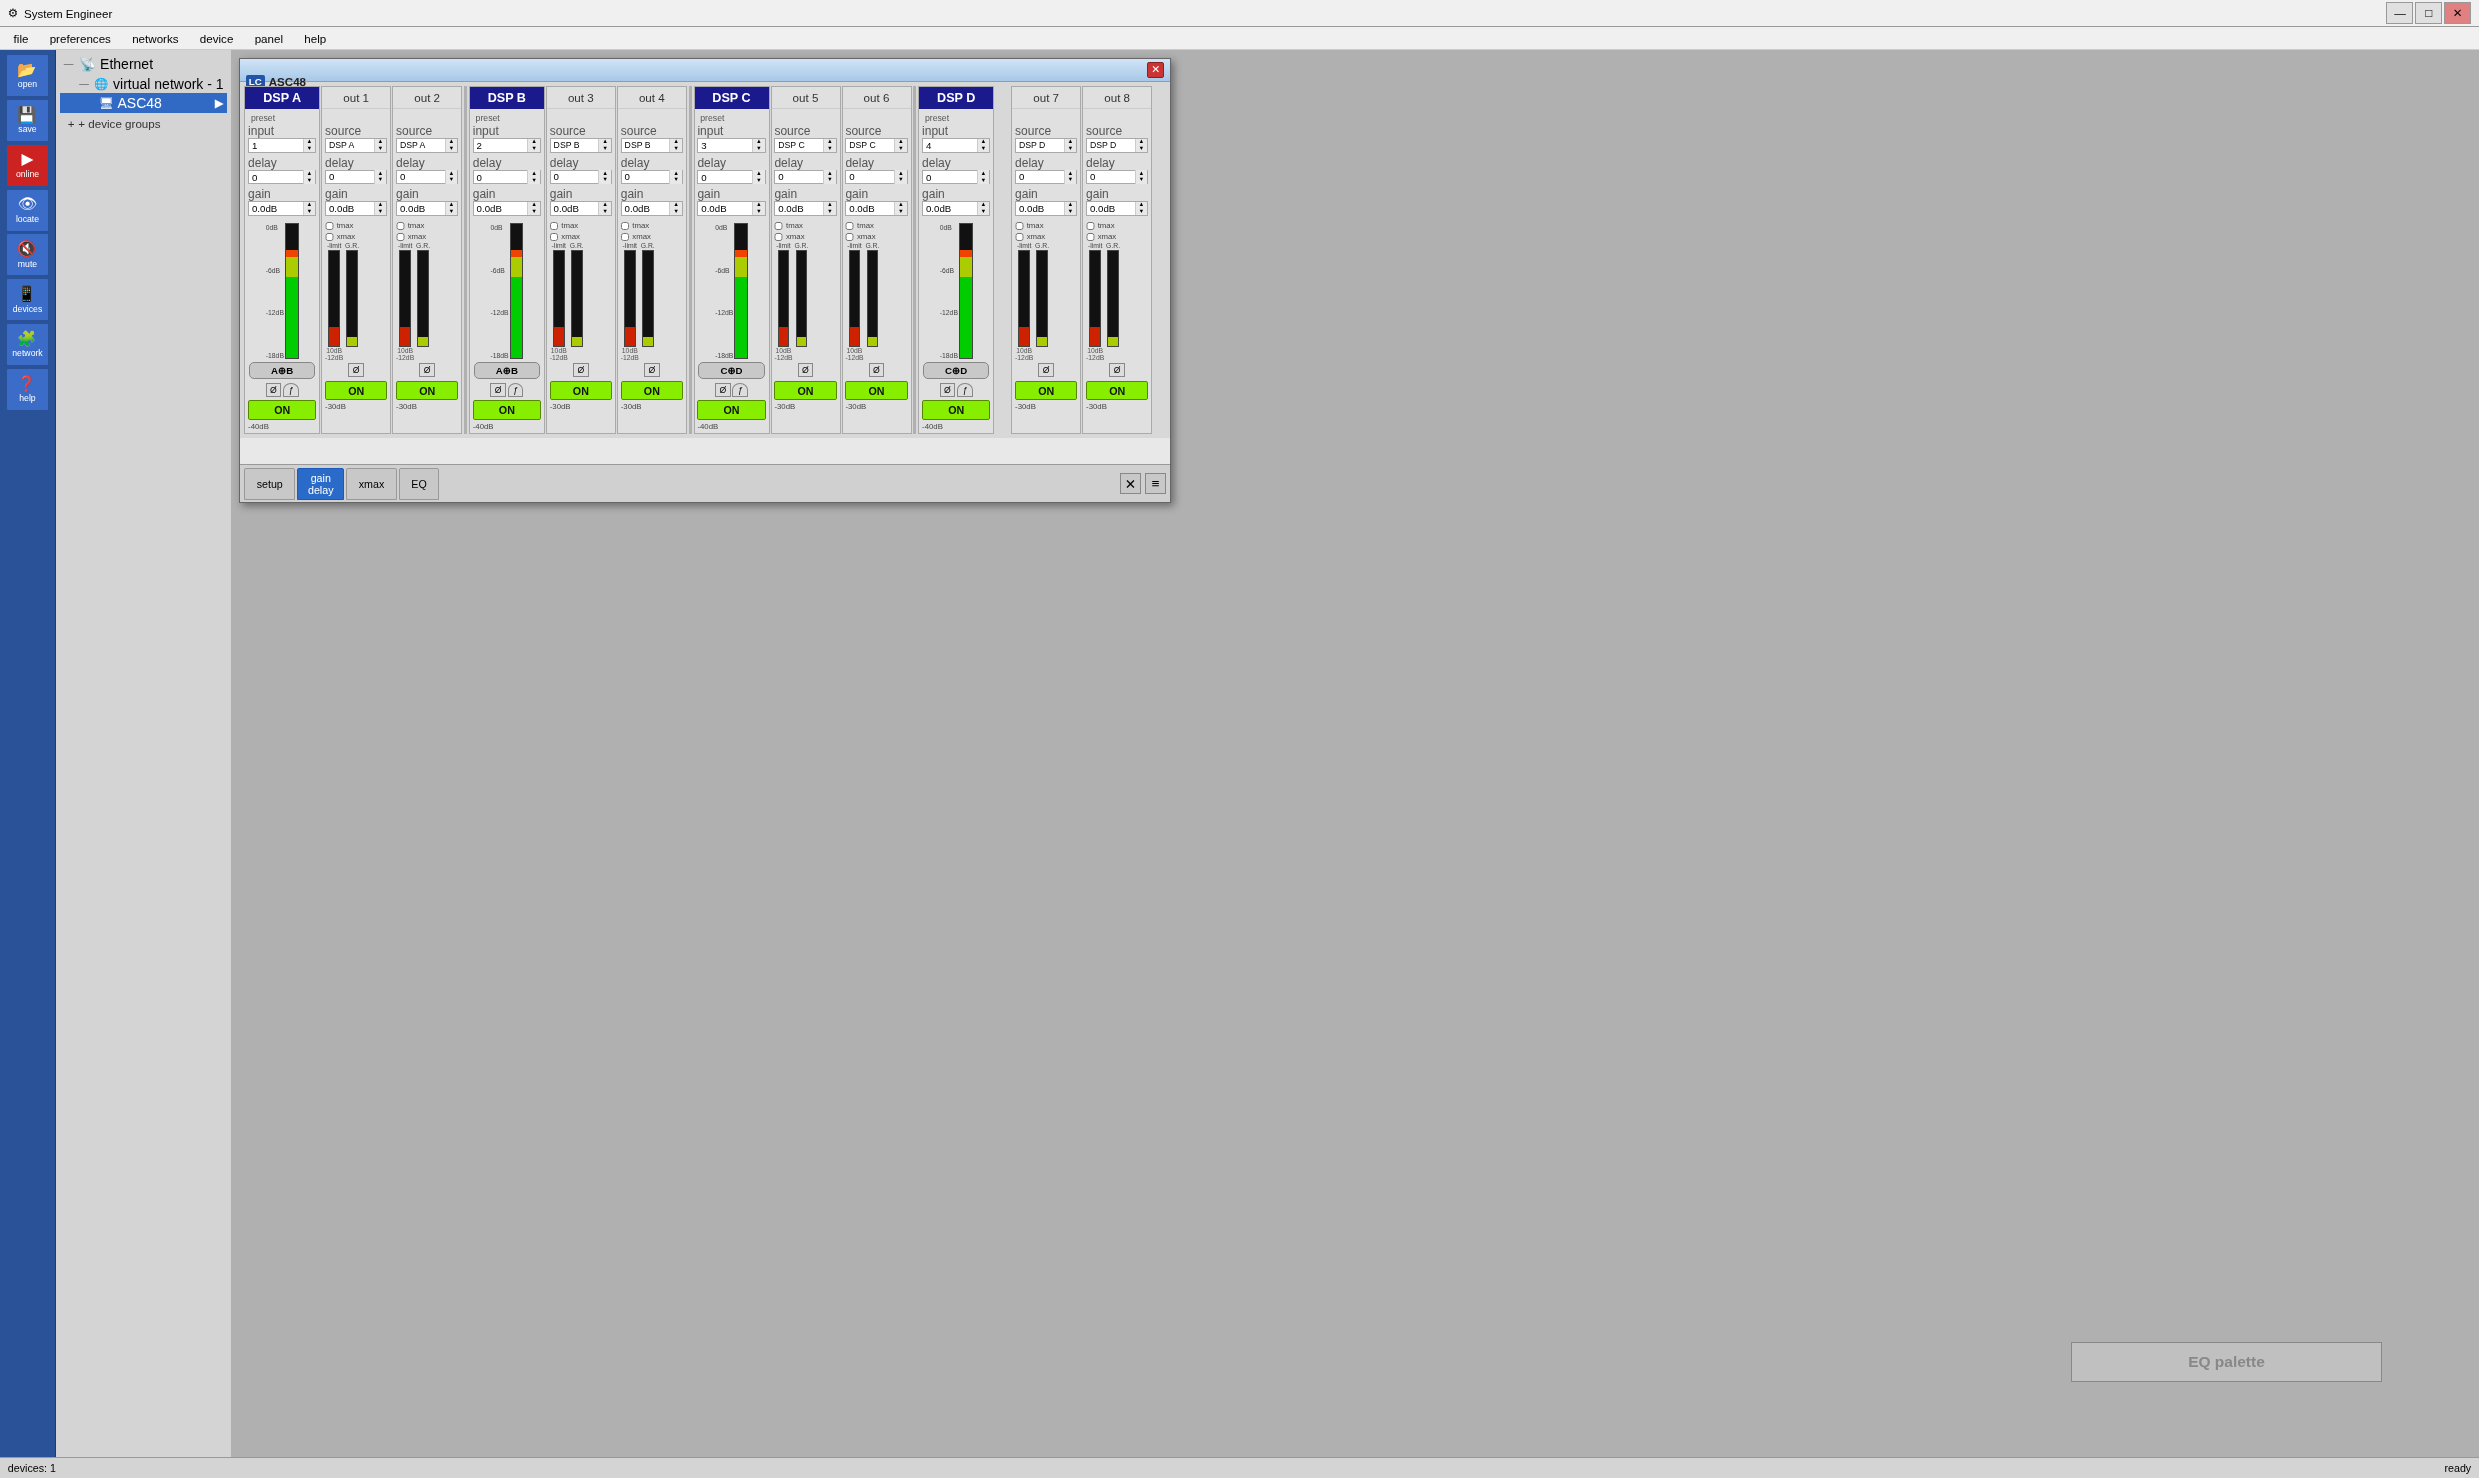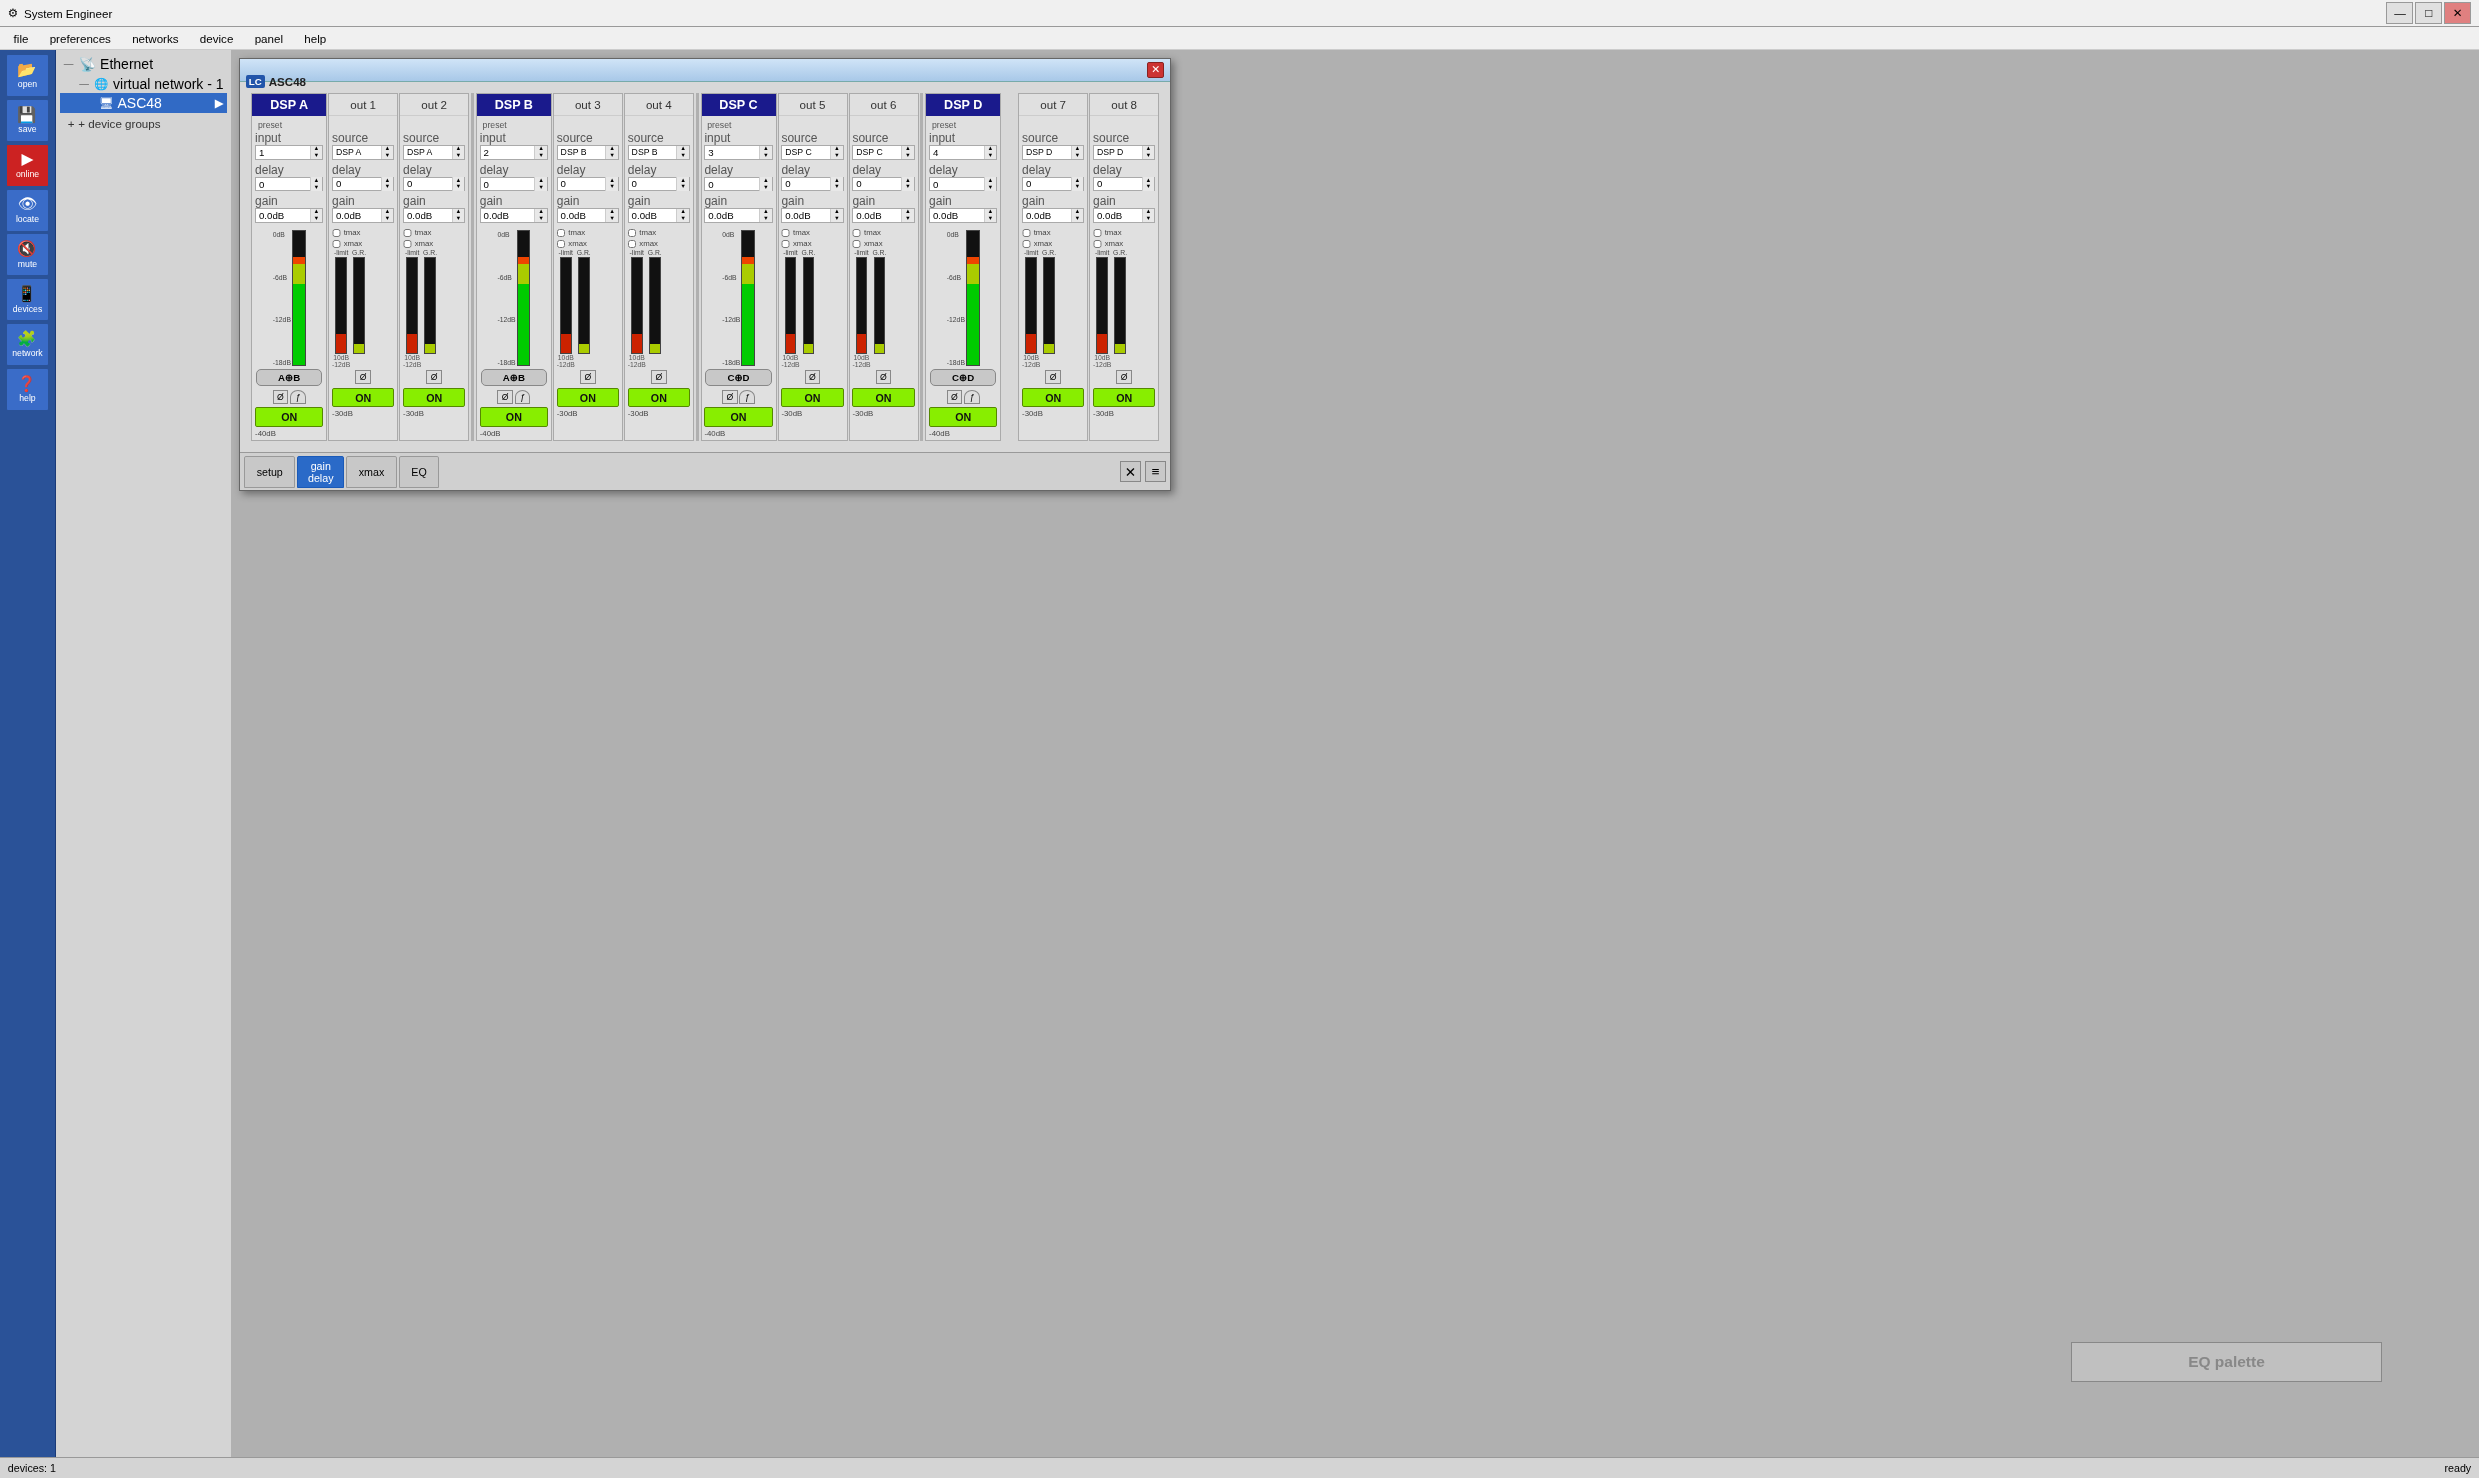--- a/index.html
+++ b/index.html
@@ -36,34 +36,34 @@
     
     .content-area { flex: 1; background: #b0b0b0; padding: 9.7px; position: relative; }
     
     
     .asc48-window { position: absolute; top: 7.8px; left: 7.8px; width: 932px; background: #e8e8e8; border: 1.9px solid #666; box-shadow: 2.9px 2.9px 7.8px rgba(0,0,0,0.4); }
     .asc48-titlebar { background: linear-gradient(180deg, #d0e4f7, #a8c8e8); border-bottom: 1px solid #7aa; display: flex; align-items: center; justify-content: space-between; padding: 2.9px 5.8px; height: 23px; }
     .asc48-title { font-size: 11.6px; font-weight: bold; color: #222; display: flex; align-items: center; gap: 4px; margin-top: 24px; }
     .asc48-close { width: 17.5px; height: 15.5px; background: #cc3333; border: 1px solid #882222; color: white; cursor: pointer; display: flex; align-items: center; justify-content: center; font-size: 10.7px; border-radius: 1.9px; }
     
     
-    .dsp-grid { display: flex; background: #d8d8d8; padding: 11px; gap: 1.9px; }
+    .dsp-grid { display: flex; background: #d8d8d8; padding: 4px; gap: 1.9px; }
     
     .dsp-section { display: flex; gap: 1px; }
     
     
     .dsp-col { width: 70px; background: #e0e0e0; border: 1px solid #aaa; display: flex; flex-direction: column; }
     .dsp-header { background: #1a1a8c; color: white; text-align: center; font-weight: bold; font-size: 12.6px; padding: 3.9px 1.9px; }
     .out-header { background: #e0e0e0; text-align: center; font-size: 11.6px; padding: 3.9px 1.9px; color: #333; border-bottom: 1px solid #ccc; }
     
     
     .ab-btn { margin: 1.9px 3.9px; background: #c8c8c8; border: 1px solid #888; padding: 1.9px 3.9px; text-align: center; font-size: 9.7px; font-weight: bold; cursor: pointer; border-radius: 5px; }
     
     
-    .bottom-tabs { display: flex; border-top: 1px solid #999; background: #d0d0d0; padding: 2.9px 3.9px; gap: 1px; align-items: center; justify-content: space-between; }
+    .bottom-tabs { display: flex; border-top: 1px solid #999; background: #d0d0d0; padding: 2.9px 3.9px; gap: 1px; align-items: center; justify-content: space-between; margin-top: 26px; }
     .tab-left { display: flex; gap: 1.9px; }
     .tab-btn { padding: 2.9px 11.6px; font-size: 10.7px; border: 1px solid #999; background: #c8c8c8; cursor: pointer; border-radius: 1.9px 1.9px 0 0; }
     .tab-btn.active { background: #2a6ac8; color: white; border-color: #1a5ab8; }
     .tab-icons { display: flex; gap: 3.9px; }
     .tab-icon { width: 21.3px; height: 21.3px; background: #c8c8c8; border: 1px solid #888; cursor: pointer; display: flex; align-items: center; justify-content: center; font-size: 13.6px; }
     
     
     .eq-palette { position: absolute; bottom: 97px; right: 97px; width: 311px; height: 40px; background: #c0c0c0; border: 1.9px solid #888; display: flex; align-items: center; justify-content: center; }
     .eq-palette-label { font-size: 15.5px; font-weight: bold; color: #888; }
     

